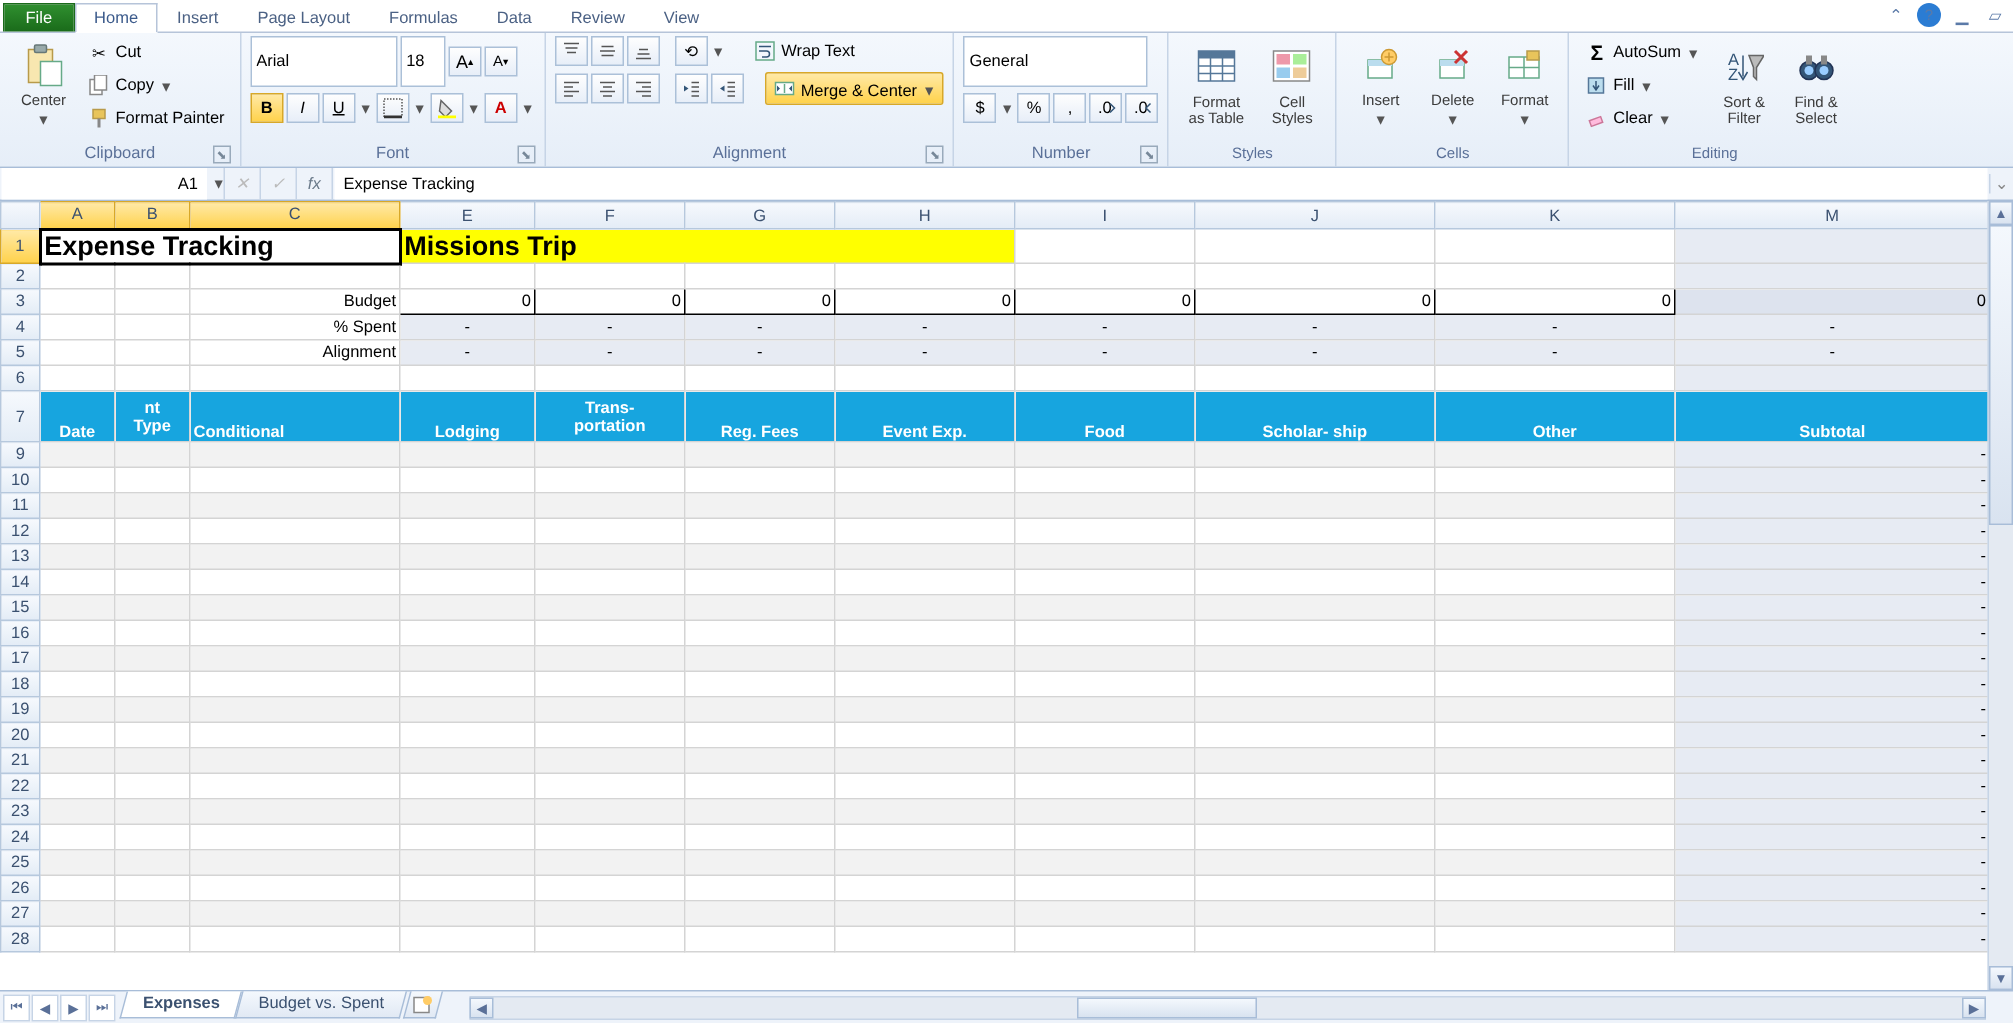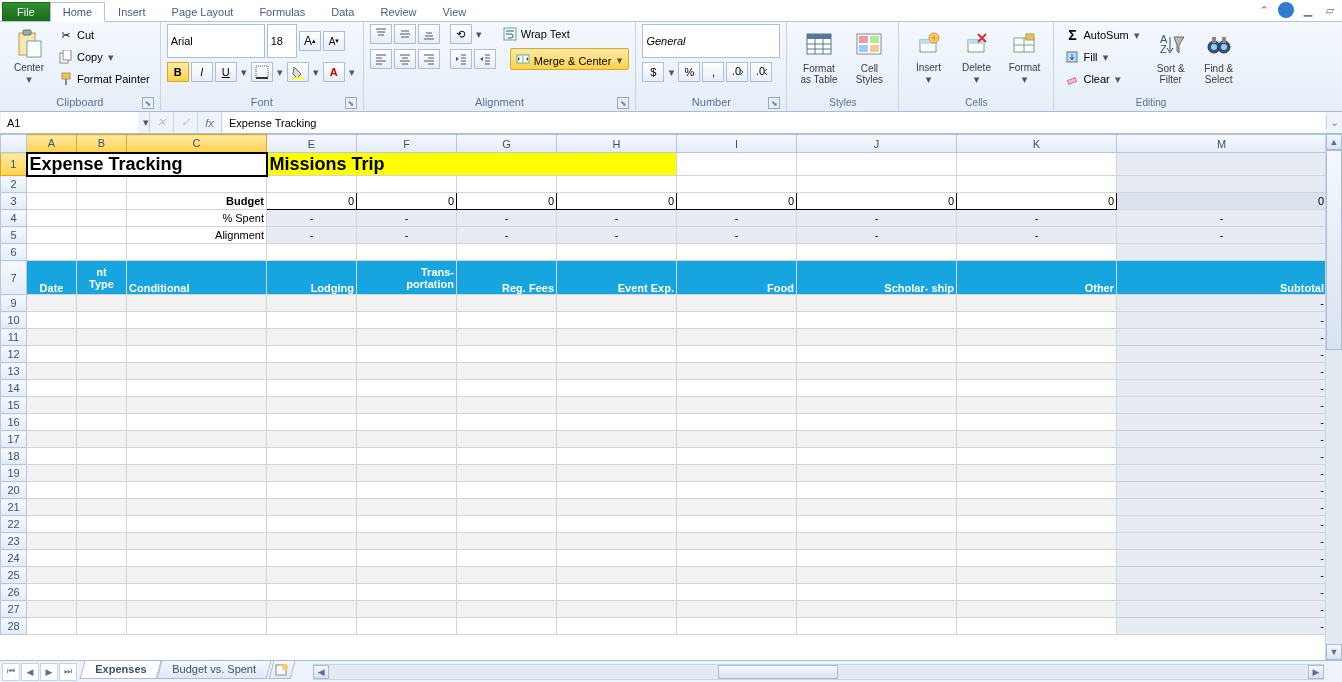--- a/index.html
+++ b/index.html
@@ -25,39 +25,39 @@
 .iconbox{width:16px;height:16px;display:inline-flex;align-items:center;justify-content:center;}
 .bigicon{width:32px;height:32px;display:inline-flex;align-items:center;justify-content:center;}
 select.fake,input.fake{border:1px solid #abc0d8;background:#fff;height:20px;padding:16px 3px;font-size:11px;}
 .toggle{border:1px solid #abc0d8;background:linear-gradient(#fefefe,#e7eef8);width:22px;height:20px;display:inline-flex;align-items:center;justify-content:center;cursor:pointer;}
 .toggle.on{background:linear-gradient(#ffe9a6,#ffd24b);border-color:#d8a828;}
 .dd{width:10px;text-align:center;color:#555;}
 .mergebtn{background:linear-gradient(#ffe9a6,#ffd24b);border:1px solid #d8a828;padding:2px 4px;display:flex;align-items:flex-end;gap:3px;cursor:pointer;border-radius:2px;}
 
 .fbar{height:22px;border-bottom:1px solid #a8bdd8;display:flex;align-items:stretch;background:#eef3fa;}
 .namebox{width:150px;border-right:1px solid #c6d4e6;display:flex;align-items:center;}
-.namebox input{border:none;background:#fff;width:100%;height:100%;padding:0 6px;text-align:left;margin:1px;}
+.namebox input{border:none;background:#fff;width:100%;height:100%;padding:0 6px;text-align:right;margin:1px;}
 .fxarea{display:flex;align-items:center;flex:1;}
 .fxbtn{width:24px;height:100%;display:flex;align-items:center;justify-content:center;color:#6a7a8a;border-right:1px solid #c6d4e6;font-style:italic;cursor:pointer;}
 .fxinput{flex:1;border:none;background:#fff;height:100%;padding:0 6px;margin:1px;}
 
 .sheetwrap{position:absolute;top:134px;left:0;right:0;bottom:22px;overflow:hidden;}
 table.sheet{border-collapse:collapse;table-layout:fixed;}
 .sheet th,.sheet td{border:1px solid #d4d4d4;height:17px;padding:0 2px;overflow:hidden;white-space:nowrap;}
 .sheet thead th{background:linear-gradient(#f6f9fd,#e3ecf6);color:#3b5170;font-weight:normal;text-align:center;height:18px;border-color:#b6c8dd;}
 .sheet thead th.sel{background:linear-gradient(#ffe9a6,#ffd24b);border-color:#d8a828;}
 .sheet tbody th{background:linear-gradient(#f6f9fd,#e3ecf6);color:#3b5170;font-weight:normal;text-align:center;width:26px;border-color:#b6c8dd;}
 .sheet tbody th.sel{background:linear-gradient(#ffe9a6,#ffd24b);border-color:#d8a828;}
 .corner{background:linear-gradient(#f6f9fd,#e3ecf6);width:26px;border-color:#b6c8dd;}
 td.right{text-align:right;}
 td.center{text-align:center;}
 td.shade{background:#e7ebf3;}
 td.shade2{background:#dde3ee;}
 td.stripe{background:#f2f2f2;}
-td.bluehdr{background:#17a5df;color:#fff;text-align:right;font-weight:bold;}
+td.bluehdr{background:#17a5df;color:#fff;text-align:center;font-weight:bold;}
 td.title{font-family:Arial,sans-serif;font-size:18px;font-weight:bold;background:#fff;border:2px solid #000 !important;}
 td.yellowtitle{font-family:Arial,sans-serif;font-size:18px;font-weight:bold;background:#ffff00;}
 td.boxcell{border:1px solid #000 !important;text-align:right;}
 
 .sheetbar{position:absolute;left:0;right:0;bottom:0;height:22px;background:#eef3fa;border-top:1px solid #a8bdd8;display:flex;align-items:center;}
 .navbtns{display:flex;margin-left:2px;}
 .navbtns span{width:18px;height:18px;border:1px solid #c6d4e6;background:#fff;display:flex;align-items:center;justify-content:center;margin-right:1px;cursor:pointer;color:#5a7098;font-size:9px;}
 .stabs{display:flex;align-items:flex-start;margin-left:4px;height:100%;}
 .stab{padding:2px 12px;background:linear-gradient(#f4f8fd,#e1e9f4);border:1px solid #a8bdd8;border-top:none;color:#3b5170;cursor:pointer;height:18px;transform:skewX(-15deg);}
 .stab>span{display:inline-block;transform:skewX(15deg);}
@@ -271,21 +271,21 @@
             <span class="dd">▾</span>
           </div>
       </div>
     </div>
     <div class="group-title"><span>Alignment</span><span class="dlg">⬊</span></div>
   </div>
 
   <div class="group" style="min-width:140px;">
     <div class="gcol" style="gap:4px;">
       <div class="grow">
-          <input class="fake" style="width: 138px; font-style: italic;" value="General">
+          <input class="fake" style="width: 123px;" value="General">
         </div>
       <div class="grow">
         <span class="toggle">$</span>
           <span class="dd">▾</span>
         <span class="toggle">%</span>
         <span class="toggle">,</span>
         <span class="toggle">
             <svg width="14" height="12">
               <text x="2" y="9" font-size="8">.0</text>
               <path d="M10 3 L13 6 L10 9" fill="none" stroke="#357"></path>
@@ -503,21 +503,21 @@
           <td></td>
           <td></td>
           <td></td>
           <td></td>
           <td class="shade"></td>
         </tr>
         <tr>
           <th>3</th>
           <td></td>
           <td></td>
-          <td class="right" style="font-weight: bold; padding-left: 12px;">Budget</td>
+          <td class="right" style="font-weight: normal; padding-left: 12px;">Budget</td>
           <td class="boxcell">0</td>
           <td class="boxcell">0</td>
           <td class="boxcell">0</td>
           <td class="boxcell">0</td>
           <td class="boxcell">0</td>
           <td class="boxcell">0</td>
           <td class="boxcell">0</td>
           <td class="shade2 right">0</td>
         </tr>
         <tr>

